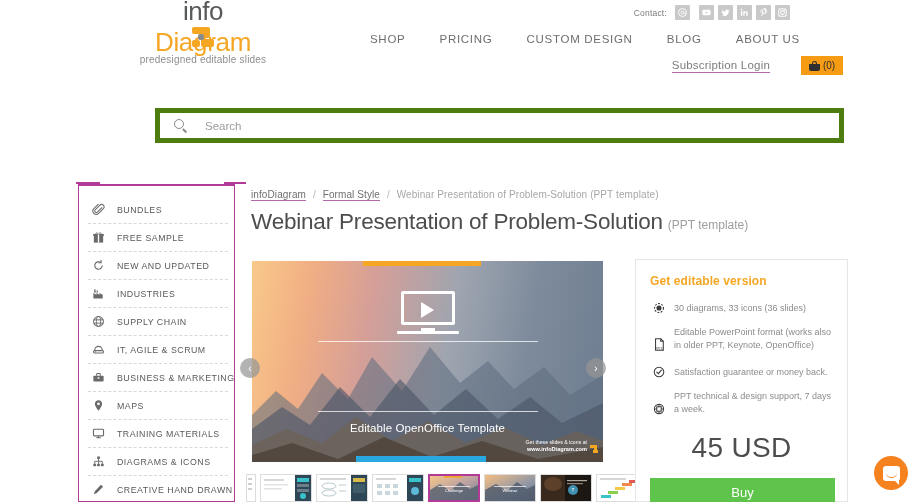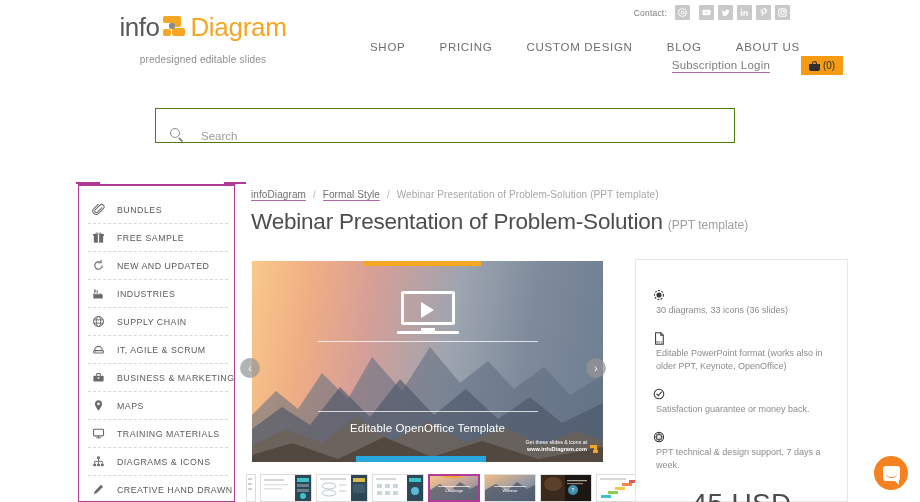--- a/index.html
+++ b/index.html
@@ -8,53 +8,53 @@
     background: #ffffff;
     font-family: "Liberation Sans", sans-serif;
     overflow: hidden;
   }
   .page { position: relative; width: 920px; height: 502px; background:#fff; }
 
   
   .header { position:relative; height: 92px; }
 
   .logo-wrap { position:absolute; left:118px; top:12px; width:170px; text-align:center; }
-  .logo-line { display:flex; align-items:center; justify-content:center; height:30px; }
+  .logo-line { display:flex; align-items:center; justify-content:center; height:30px;flex-direction:column; }
   .logo-info { font-size:26px; color:#58595b; letter-spacing:-0.5px; font-weight:400; }
   .logo-mark { position:relative; width:26px; height:22px; margin:0 3px 0 2px; }
   .logo-mark i { position:absolute; display:block; background:#f5a623; border-radius:2px; }
   .lm1 { left:2px; top:0px; width:13px; height:7px; }
   .lm2 { left:13px; top:0px; width:7px; height:11px; }
   .lm3 { left:11px; top:12px; width:13px; height:8px; }
   .lm4 { left:2px; top:13px; width:8px; height:7px; }
   .lm-dot { position:absolute; left:8px; top:7px; width:6px; height:6px; border-radius:50%; background:#8b8b8b !important; }
   .logo-diagram { font-size:26px; color:#f5a623; letter-spacing:-0.3px; }
   .logo-tag { font-size:10px; color:#8d8d8d; margin-top:12px; letter-spacing:0.2px; }
 
-  .mainnav { position:absolute; left:370px; top:41px; width:430px; display:flex; justify-content:space-between; }
+  .mainnav { position:absolute; left:370px; top:33px; width:430px; display:flex; justify-content:space-between; }
   .mainnav a { font-size:11.5px; color:#6d6d6d; letter-spacing:0.7px; text-decoration:none; }
 
   .contact-row { position:absolute; right:130px; top:5px; display:flex; align-items:center; gap:4px; }
   .contact-label { font-size:8.5px; color:#7a7a7a; margin-right:4px; letter-spacing:0.2px; }
   .sicon { width:15px; height:15px; background:#c9c9c9; border-radius:1px; display:flex; align-items:center; justify-content:center; color:#fff; font-size:9px; line-height:1; }
   .sicon.gap { margin-left:5px; }
   .sicon svg { display:block; }
 
   .sub-login { position:absolute; right:150px; top:59px; font-size:11.5px; color:#7d7d7d;
                text-decoration:none; border-bottom:1px solid #b46aa8; padding-bottom:1px; letter-spacing:0.2px; }
   .cart { position:absolute; right:77px; top:56px; width:42px; height:19px; background:#f59b14;
           display:flex; align-items:center; justify-content:center; gap:3px; }
   .cart-ico { width:11px; height:10px; position:relative; }
   .cart-ico .basket { position:absolute; left:0; bottom:0; width:11px; height:7px; background:#2f2f2f; border-radius:0 0 2px 2px; }
   .cart-ico .handle { position:absolute; left:3px; top:0; width:5px; height:4px; border:1.4px solid #2f2f2f; border-bottom:none; border-radius:3px 3px 0 0; }
   .cart-count { font-size:10px; color:#2f2f2f; }
 
   
-  .search-bar { position:absolute; left:155px; top:108px; width:580px; height:35px;
-                border:1px solid #4d7c0f; background:#fff; display:flex; align-items:flex-end; }
+  .search-bar { position:absolute; left:155px; top:108px; width:689px; height:35px;
+                border:5px solid #4d7c0f; background:#fff; display:flex; align-items:center; }
   .search-ico { margin-left:14px; width:14px; height:14px; position:relative; }
   .search-ico .ring { position:absolute; left:0; top:0; width:10px; height:10px; border:1.6px solid #8a8a8a; border-radius:50%; }
   .search-ico .stem { position:absolute; left:9px; top:9px; width:5px; height:1.6px; background:#8a8a8a; transform:rotate(45deg); transform-origin:left center; }
   .search-input { border:none; outline:none; margin-left:17px; font-size:11.5px; color:#4a4a4a;
                   font-family:"Liberation Sans", sans-serif; width:500px; background:transparent; }
   .search-input::placeholder { color:#9b9b9b; }
 
   
   .sidebar { position:absolute; left:88px; top:196px; width:140px; }
   .side-item { display:flex; align-items:center; height:28px; border-bottom:1px dashed #d8d8d8;
@@ -116,21 +116,21 @@
   
   .thumbs { position:absolute; left:246px; top:474px; display:flex; gap:4px; }
   .thumb { width:52px; height:28px; background:#fff; border:1px solid #dcdcdc; position:relative; overflow:hidden; }
   .thumb.sel { border:2px solid #b13b96; }
   .thumb.clip { width:10px; }
 
   
   .panel { position:absolute; left:635px; top:259px; width:213px; height:243px;
            background:#fff; border:1px solid #e6e6e6; padding:14px 14px 0 14px; }
   .panel-title { font-size:12px; color:#f5a623; font-weight:bold; letter-spacing:0.1px; }
-  .feat { display:flex; align-items:flex-start; margin-top:11px;flex-direction:column; }
+  .feat { display:flex; align-items:flex-end; margin-top:11px; }
   .feat-ico { flex:0 0 18px; width:18px; height:15px; display:flex; align-items:center; justify-content:center;
               color:#3a3a3a; margin-top:1px; }
   .feat-txt { font-size:9px; color:#8c8c8c; line-height:13px; margin-left:6px; }
   .price { text-align:center; font-size:28px; color:#4d4d4d; margin-top:16px; letter-spacing:0.3px; }
   .buy { display:block; margin-top:14px; width:185px; height:28px; background:#5fc44c; color:#fff;
          border:none; font-size:13px; font-family:"Liberation Sans", sans-serif; cursor:pointer; }
 
   
   .chat { position:absolute; right:12px; bottom:12px; width:34px; height:34px; border-radius:50%;
           background:#f5821f; display:flex; align-items:center; justify-content:center; }
@@ -502,20 +502,21 @@
           <rect x="4" y="20" width="10" height="3" fill="#39c2c9"></rect>
           <rect x="11" y="16" width="10" height="3" fill="#8ccf4e"></rect>
           <rect x="18" y="12" width="10" height="3" fill="#f2c94c"></rect>
           <rect x="25" y="8" width="10" height="3" fill="#f2884c"></rect>
           <rect x="32" y="5" width="10" height="3" fill="#e05a5a"></rect>
         </svg>
     </div>
   </div>
 
   <div class="panel">
+    <div class="panel-title">Get editable version</div>
 
     <div class="feat">
       <span class="feat-ico">
         <svg width="12" height="12" viewBox="0 0 14 14">
             <circle cx="7" cy="7" r="3" fill="#3a3a3a"></circle>
             <circle cx="7" cy="7" r="5.2" fill="none" stroke="#3a3a3a" stroke-width="1.3" stroke-dasharray="2.2 1.6"></circle>
           </svg>
       </span>
       <span class="feat-txt">30 diagrams, 33 icons (36 slides)</span>
     </div>

